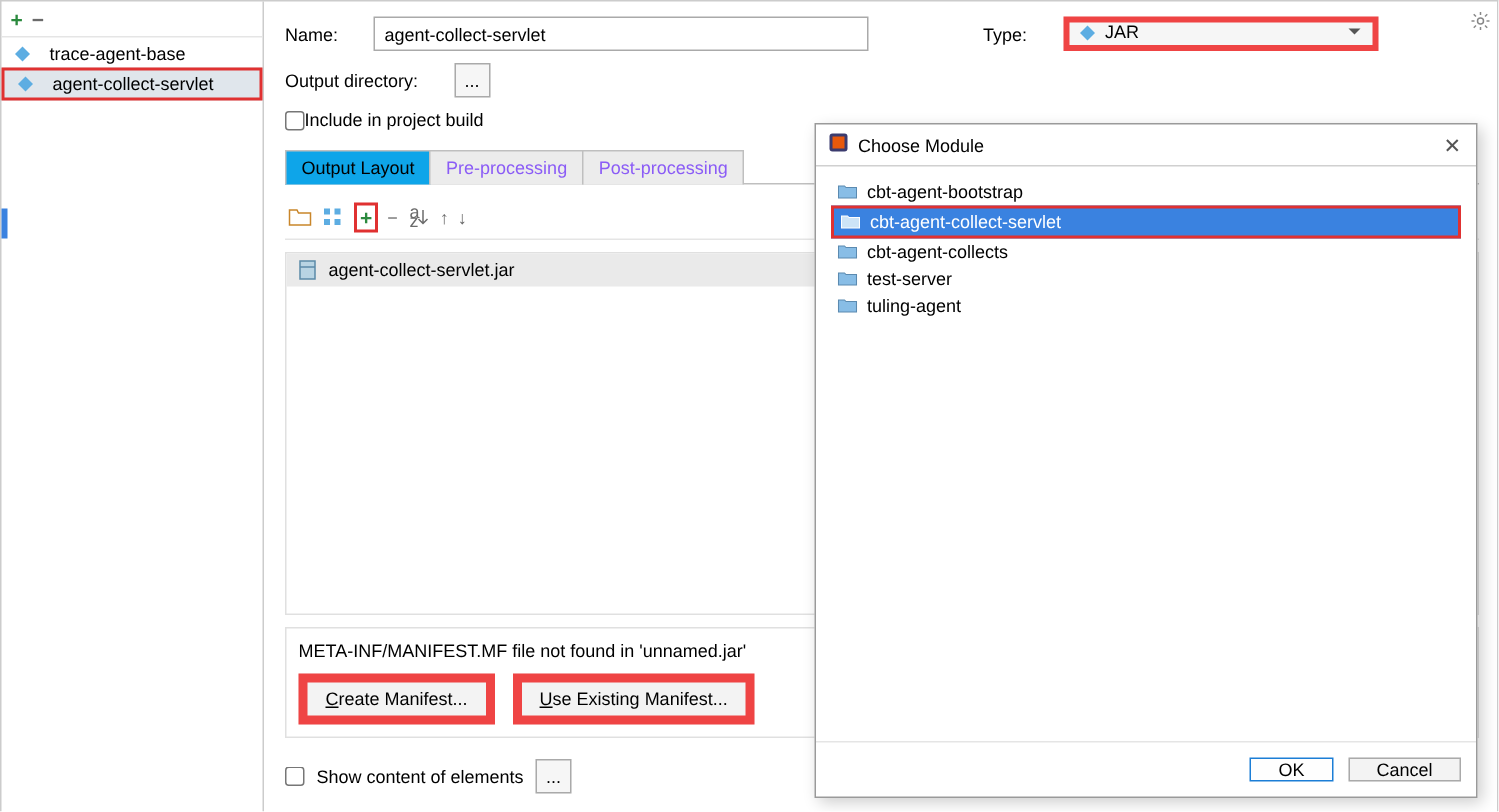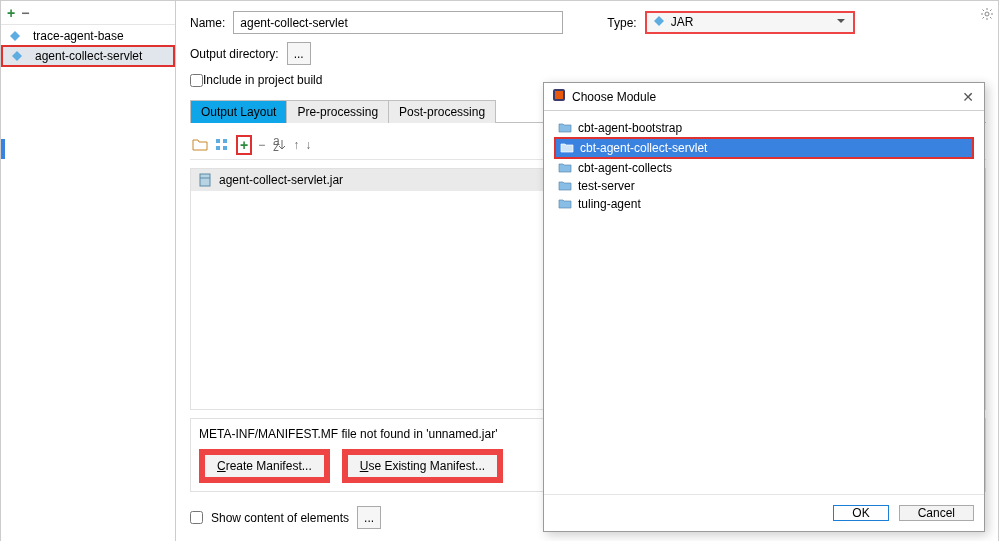--- a/index.html
+++ b/index.html
@@ -9,31 +9,31 @@
     .sidebar-toolbar { display: flex; gap: 6px; padding: 4px 6px; border-bottom: 1px solid #e5e5e5; align-items: center; height: 24px; }
     .tb-plus { color: #2b8a3e; font-weight: bold; font-size: 14px; }
     .tb-minus { color: #6b6b6b; font-weight: bold; font-size: 14px; }
     .tree { padding: 2px 0; }
     .tree-item { display: flex; align-items: center; gap: 12px; padding: 2px 8px; cursor: default; }
     .tree-item.selected { background: #e0e6ec; }
     .hl-red { border: 2px solid #e03131; }
     .diamond { width: 12px; height: 12px; display: inline-block; }
     .diamond svg { display: block; }
     .main { flex: 1; padding: 10px 12px 12px 14px; display: flex; flex-direction: column; gap: 8px; position: relative; }
-    .row { display: flex; align-items: center; gap: 8px; }
+    .row { display: flex; align-items: center; gap: 24px; }
     .lbl { color: #000; }
     .input-text { border: 1px solid #aaa; padding: 3px 6px; background: #fff; }
     .input-name { flex: 0 0 330px; height: 23px; }
-    .combo { border: 2px solid #ef4444; padding: 2px 4px 2px 6px; display: flex; align-items: flex-start; gap: 6px; width: 210px; height: 23px; background: #f6f6f6; position: relative; }
+    .combo { border: 4px solid #ef4444; padding: 2px 4px 2px 6px; display: flex; align-items: flex-end; gap: 6px; width: 210px; height: 23px; background: #f6f6f6; position: relative; }
     .combo::after { content: ""; position: absolute; right: 8px; top: 50%; transform: translateY(-50%); width: 0; height: 0; border: 4px solid transparent; border-top-color: #555; }
     .wide-input { flex: 1; height: 23px; }
     .dots-btn { border: 1px solid #aaa; width: 24px; height: 23px; background: #f6f6f6; display: flex; align-items: center; justify-content: center; }
     .checkbox-row { display: flex; align-items: center; gap: 0; }
     .tabs { display: flex; border-bottom: 1px solid #bfbfbf; margin-top: 4px; }
-    .tab { padding: 4px 10px; border: 1px solid #bfbfbf; border-bottom: none; background: #ececec; color: #000000; margin-right: -1px; position: relative; top: 1px; }
+    .tab { padding: 4px 10px; border: 1px solid #bfbfbf; border-bottom: none; background: #ececec; color: #8b5cf6; margin-right: -1px; position: relative; top: 1px; }
     .tab.active { background: #0ea5e9; color: #000; }
     .list-toolbar { display: flex; align-items: center; gap: 6px; padding: 4px 2px; border-bottom: 1px solid #e5e5e5; }
     .icon-sm { width: 16px; height: 16px; display: flex; align-items: center; justify-content: center; }
     .tb-ic { font-size: 12px; color: #6b6b6b; }
     .hl-red-sm { border: 2px solid #e03131; padding: 0 2px; }
     .list-area { flex: 1; border: 1px solid #e0e0e0; display: flex; flex-direction: column; overflow: hidden; }
     .list-row { padding: 3px 6px; background: #eaeaea; display: flex; align-items: center; gap: 6px; }
     .right-chevs { position: absolute; right: 4px; top: 0; bottom: 0; width: 18px; display: flex; flex-direction: column; align-items: center; gap: 10px; padding-top: 2px; color: #7a7a7a; }
     .manifest-box { border: 1px solid #e0e0e0; padding: 8px; display: flex; flex-direction: column; gap: 8px; margin-top: auto; }
     .btn { border: 6px solid #ef4444; background: #f3f3f3; padding: 4px 12px; text-align: center; }

